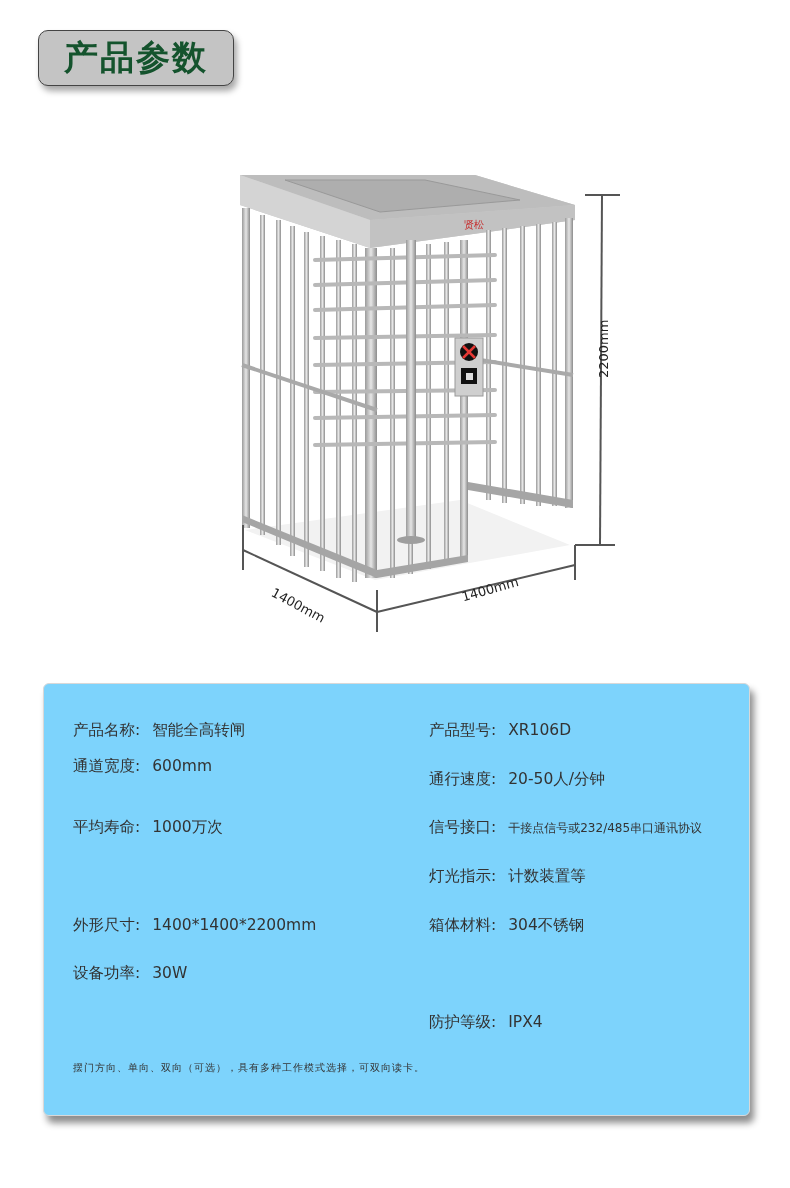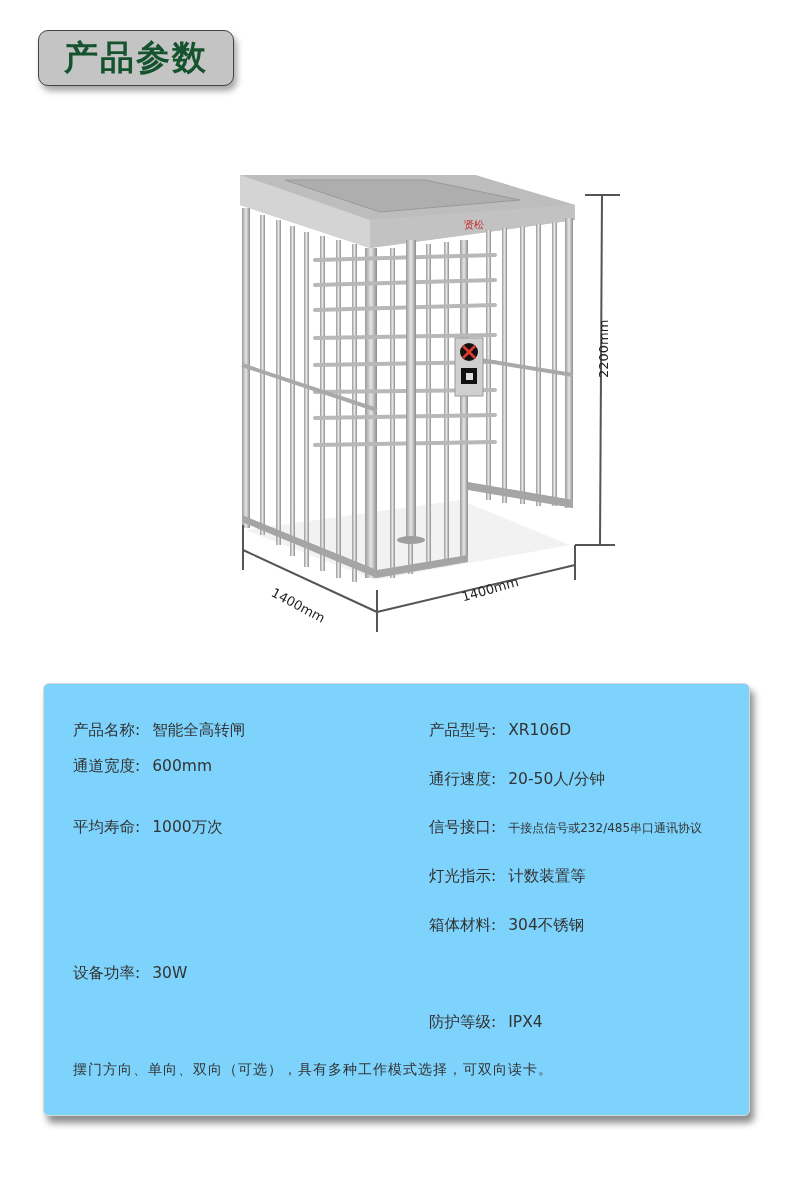--- a/index.html
+++ b/index.html
@@ -29,21 +29,21 @@
     background: #7dd3fc; border-radius: 6px;
     border: 1px solid #d8d8d8;
     box-shadow: 4px 7px 7px rgba(0,0,0,0.45);
   }
   .spec-row { position: absolute; font-size: 15.5px; color: #333; white-space: nowrap; }
   .spec-row .label { display: inline-block; }
   .spec-row .value { display: inline-block; margin-left: 12px; }
   .col-left { left: 29px; }
   .col-right { left: 385px; }
   .spec-row .value.small { font-size: 12px; }
-  .footnote { position: absolute; left: 29px; top: 377px; font-size: 14px; color: #333; letter-spacing: 1px; }
+  .footnote { position: absolute; left: 29px; top: 377px; font-size: 10px; color: #333; letter-spacing: 1px; }
 </style>
 </head>
 <body>
 
 <div class="title-badge">
   <span>产品参数</span>
 </div>
 
 <div class="product-figure">
   <svg viewBox="0 0 420 480" xmlns="http://www.w3.org/2000/svg">
@@ -138,20 +138,21 @@
   </svg>
 </div>
 <div class="dim-label dim-height">2200mm</div>
 <div class="dim-label dim-depth">1400mm</div>
 <div class="dim-label dim-width">1400mm</div>
 
 <div class="spec-card">
   <div class="spec-row col-left" style="top:36px"><span class="label">产品名称:</span><span class="value">智能全高转闸</span></div>
   <div class="spec-row col-left" style="top:72px"><span class="label">通道宽度:</span><span class="value">600mm</span></div>
   <div class="spec-row col-left" style="top:133px"><span class="label">平均寿命:</span><span class="value">1000万次</span></div>
+  <div class="spec-row col-left" style="top:231px"><span class="label">外形尺寸:</span><span class="value">1400*1400*2200mm</span></div>
   <div class="spec-row col-left" style="top:279px"><span class="label">设备功率:</span><span class="value">30W</span></div>
 
   <div class="spec-row col-right" style="top:36px"><span class="label">产品型号:</span><span class="value">XR106D</span></div>
   <div class="spec-row col-right" style="top:85px"><span class="label">通行速度:</span><span class="value">20-50人/分钟</span></div>
   <div class="spec-row col-right" style="top:133px"><span class="label">信号接口:</span><span class="value small">干接点信号或232/485串口通讯协议</span></div>
   <div class="spec-row col-right" style="top:182px"><span class="label">灯光指示:</span><span class="value">计数装置等</span></div>
   <div class="spec-row col-right" style="top:231px"><span class="label">箱体材料:</span><span class="value">304不锈钢</span></div>
   <div class="spec-row col-right" style="top:328px"><span class="label">防护等级:</span><span class="value">IPX4</span></div>
 
   <div class="footnote">摆门方向、单向、双向（可选），具有多种工作模式选择，可双向读卡。</div>

